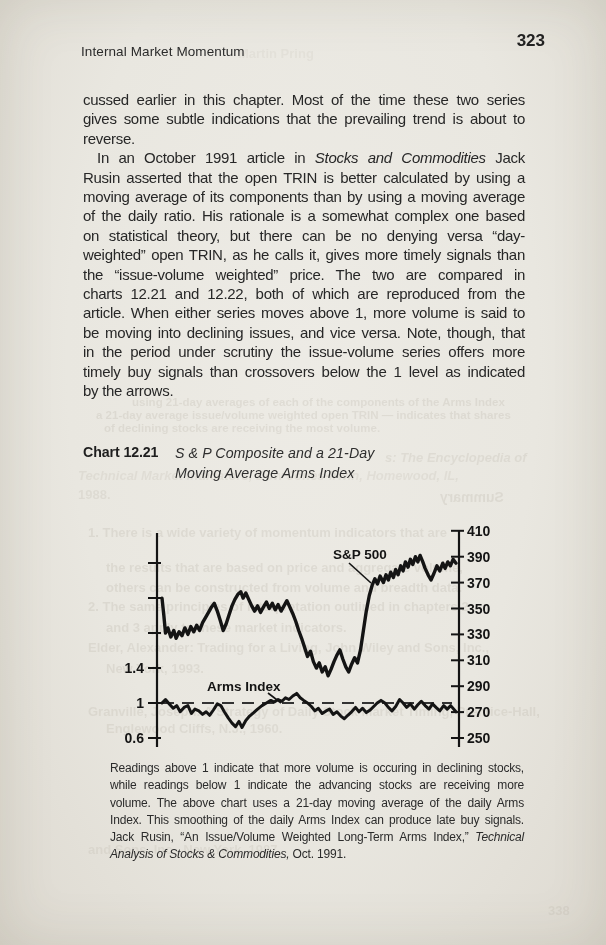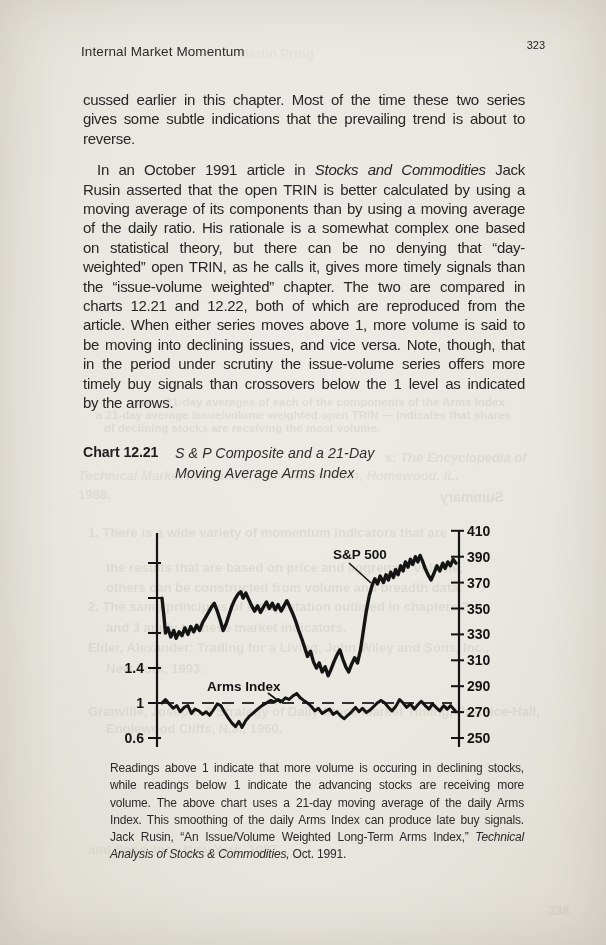--- a/index.html
+++ b/index.html
@@ -3,21 +3,21 @@
 <meta charset="utf-8">
 <style>
   html,body{margin:0;padding:0;background:#cfccc4;}
   .page{
     position:relative;width:606px;height:945px;overflow:hidden;
     background:radial-gradient(ellipse at 50% 38%, #edebe5 0%, #e9e7e0 55%, #ddd9d0 100%);
     font-family:"Liberation Sans", sans-serif;color:#262626;
     box-shadow:inset 0 0 55px rgba(95,85,60,0.14);
   }
   .running-head{position:absolute;left:81px;top:44px;font-size:13.5px;color:#2b2b2b;letter-spacing:0.1px;}
-  .page-num{position:absolute;right:61px;top:39px;font-size:11px;font-weight:400;color:#222;}
+  .page-num{position:absolute;right:61px;top:31px;font-size:17px;font-weight:700;color:#222;}
   .textcol{position:absolute;left:83px;top:90px;width:442px;font-size:15px;line-height:19.4px;letter-spacing:-0.28px;color:#272727;}
   .jline{text-align:justify;text-align-last:justify;text-justify:inter-word;white-space:normal;}
   .jline.last{text-align-last:left;}
   .chart-label{position:absolute;left:83px;top:444px;font-size:14.2px;font-weight:700;color:#1e1e1e;letter-spacing:-0.1px;}
   .chart-title{position:absolute;left:175px;top:444px;font-size:14.2px;line-height:19.5px;color:#2e2e2e;letter-spacing:0.1px;font-style:italic;}
   .caption{position:absolute;left:110px;top:760px;width:414px;font-size:12px;line-height:17.3px;letter-spacing:-0.18px;color:#2b2b2b;}
   #ghost-layer{position:absolute;inset:0;z-index:1;}
   .ghost{position:absolute;white-space:nowrap;color:#877d6c;filter:blur(0.5px);font-weight:bold;}
   .ghost.mirrored{transform:scaleX(-1);}
   #chart-svg{position:absolute;left:0;top:0;z-index:2;pointer-events:none;}
@@ -56,27 +56,27 @@
     <span class="running-head">Internal Market Momentum</span>
     <span class="page-num">323</span>
 
     <div class="textcol">
       <div>
           <div class="jline">cussed earlier in this chapter. Most of the time these two series</div>
           <div class="jline">gives some subtle indications that the prevailing trend is about to</div>
           <div class="jline last">reverse.</div>
         </div>
       <div>
-          <div class="jline" style="text-indent: 14px; margin-top: 12px;">In an October 1991 article in <i>Stocks and Commodities</i> Jack</div>
+          <div class="jline" style="text-indent: 14px;">In an October 1991 article in <i>Stocks and Commodities</i> Jack</div>
           <div class="jline">Rusin asserted that the open TRIN is better calculated by using a</div>
           <div class="jline">moving average of its components than by using a moving average</div>
           <div class="jline">of the daily ratio. His rationale is a somewhat complex one based</div>
-          <div class="jline">on statistical theory, but there can be no denying that “day-</div>
+          <div class="jline">on statistical theory, but there can be no denying versa “day-</div>
           <div class="jline">weighted” open TRIN, as he calls it, gives more timely signals than</div>
-          <div class="jline">the “issue-volume weighted” chapter. The two are compared in</div>
+          <div class="jline">the “issue-volume weighted” price. The two are compared in</div>
           <div class="jline">charts 12.21 and 12.22, both of which are reproduced from the</div>
           <div class="jline">article. When either series moves above 1, more volume is said to</div>
           <div class="jline">be moving into declining issues, and vice versa. Note, though, that</div>
           <div class="jline">in the period under scrutiny the issue-volume series offers more</div>
           <div class="jline">timely buy signals than crossovers below the 1 level as indicated</div>
           <div class="jline last">by the arrows.</div>
         </div>
     </div>
 
     <span class="chart-label">Chart 12.21</span>

